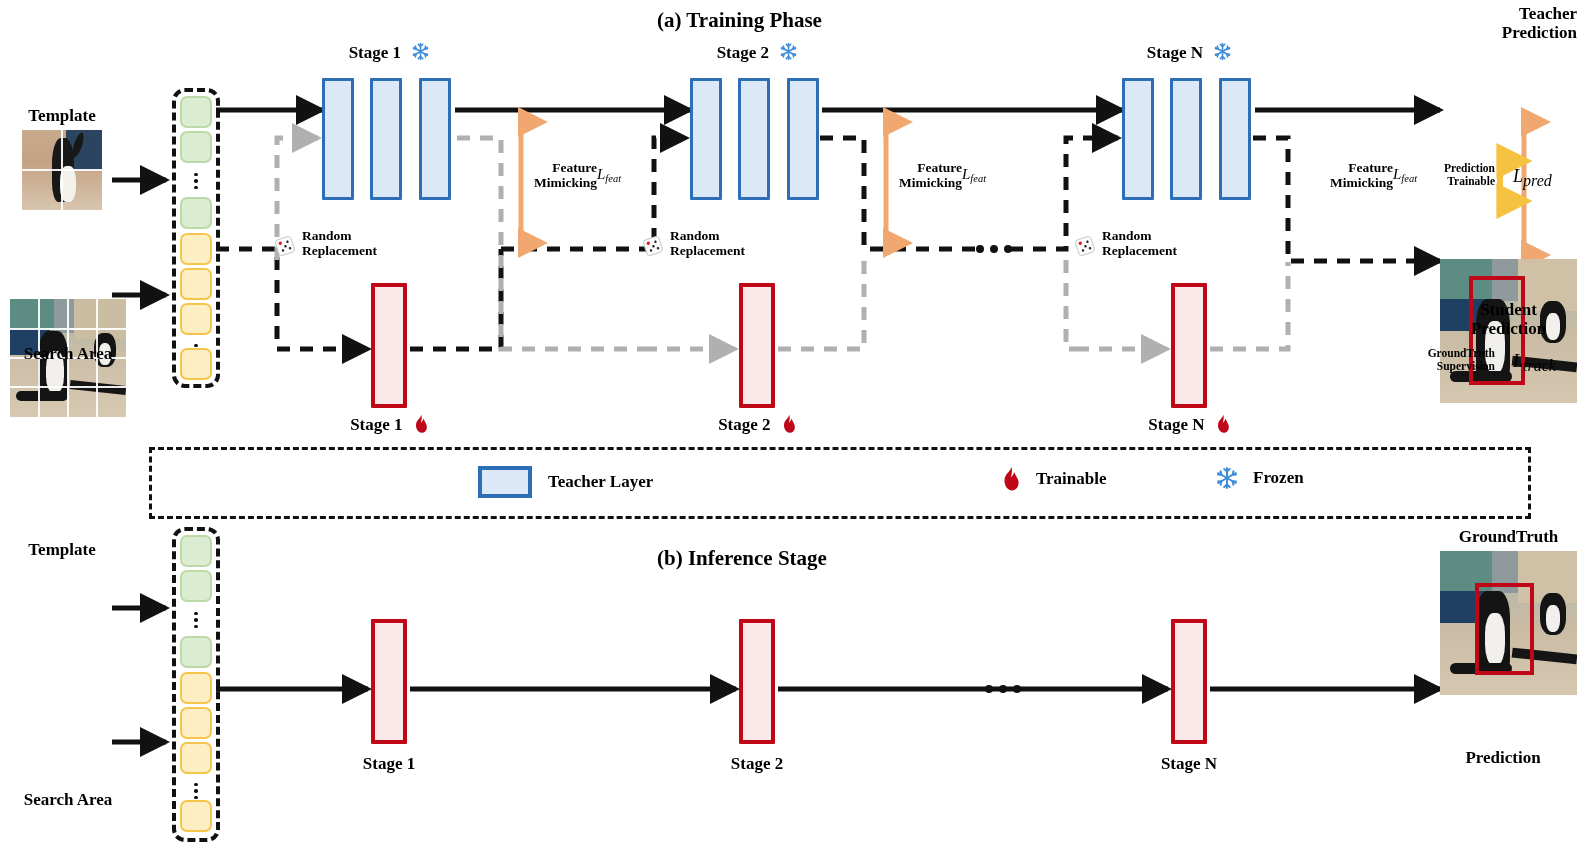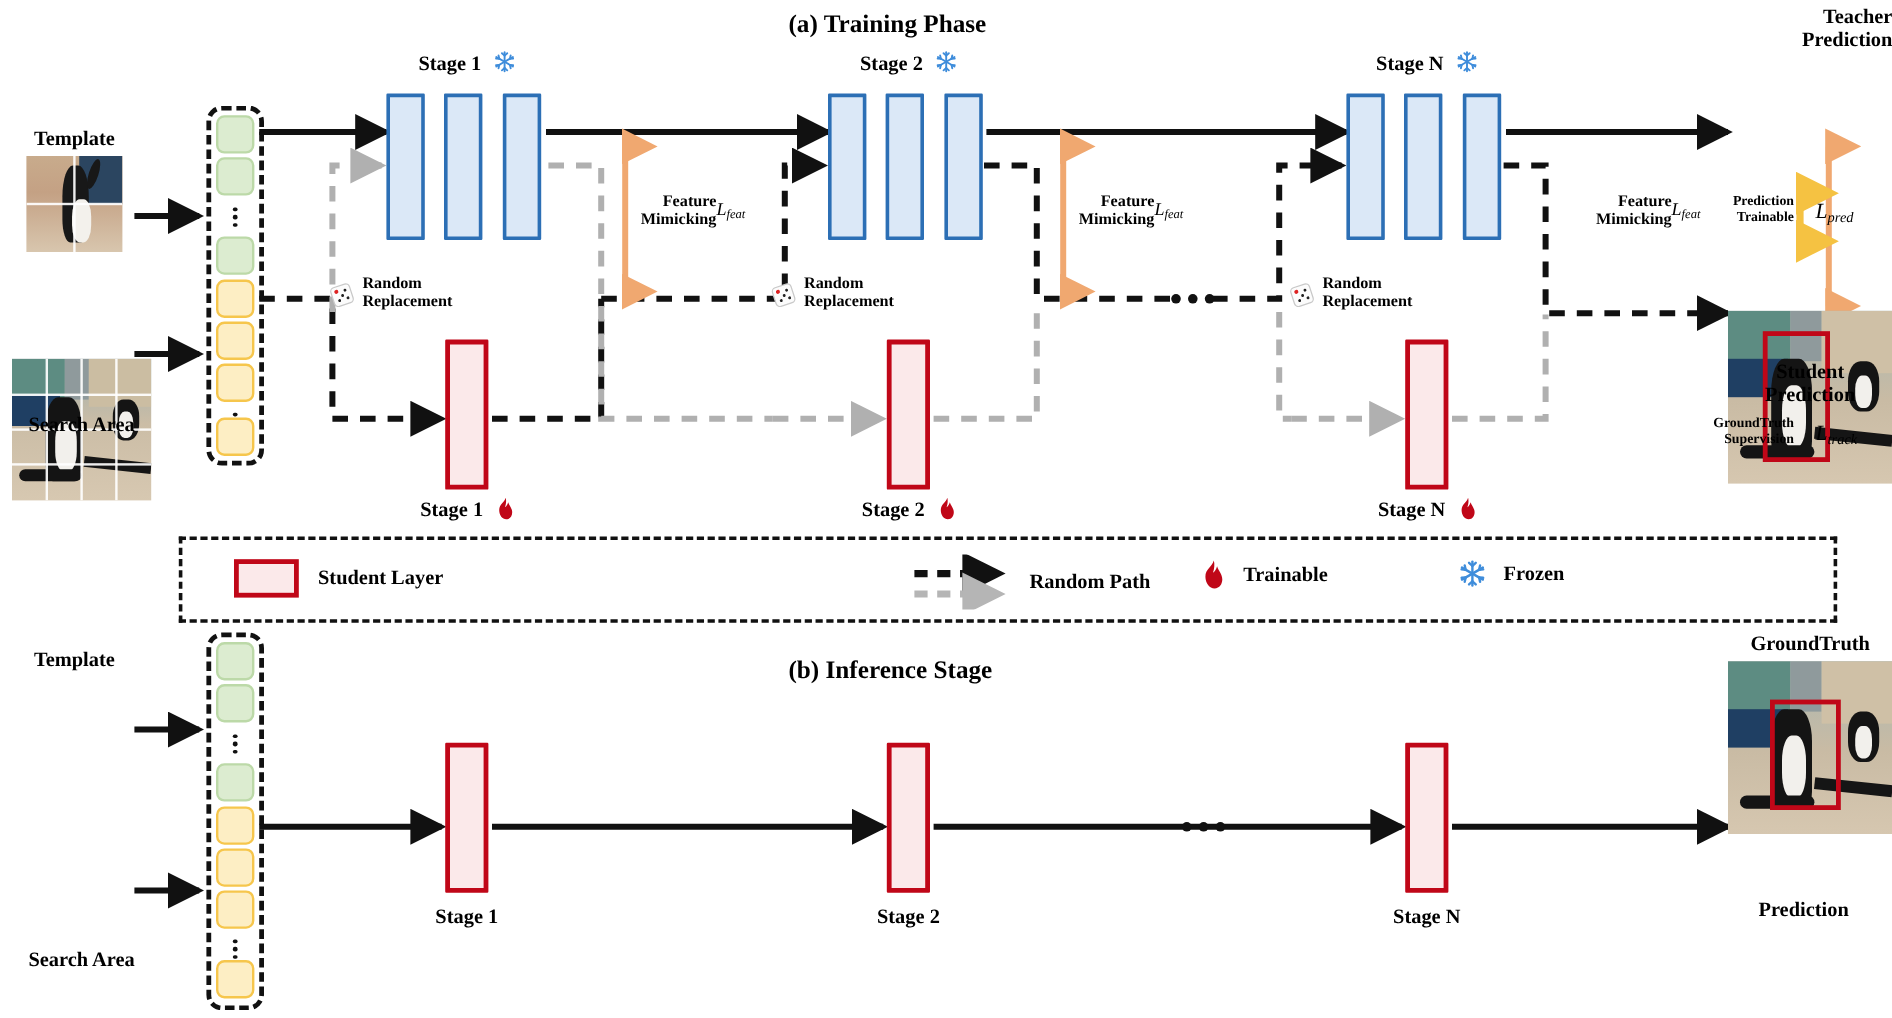--- a/index.html
+++ b/index.html
@@ -48,21 +48,21 @@
     text-align: right;
     line-height: 1.15;
   }
   .mathitl {
     font-family: Liberation Serif, serif;
     font-style: italic;
     font-size: 18px;
     color: #000;
     white-space: nowrap;
   }
-  .mathitl .sub { font-size: 12px; vertical-align: -0.25em; font-style: italic;}
+  .mathitl .sub { font-size: 16px; vertical-align: -0.25em; font-style: italic;}
   .mathitl-sm { font-size: 15px; }
   .mathitl-sm .sub { font-size: 10.5px; }
 
   
   .tblock {
     background: #dbe8f7;
     border: 3px solid #2c6fb5;
     border-radius: 1px;
   }
   .sblock {
@@ -491,41 +491,26 @@
       <div>GroundTruth</div>
       <div>Supervision</div>
     </div>
     <span class="mathitl abs" style="left:121px;top:4px;"><span>L</span><span class="sub">track</span></span>
   </div>
 
   <div class="abs lbl" style="left:1440px;top:527px;width:137px;">GroundTruth</div>
 
   <div class="abs legendbox" style="left:149px;top:447px;width:1382px;height:72px;"></div>
 
-  <div class="abs" style="left:195px;top:466px;display:flex;align-items:center;gap:16px;">
-    <span class="leg-swatch-s"></span>
-    <span class="lbl">Student Layer</span>
-  </div>
-
-
-  <div class="abs" style="left:760px;top:462px;display:flex;align-items:center;gap:14px;">
-    <svg class="svgicon" width="84" height="46" viewBox="0 0 84 46">
-      <defs>
-        <marker id="legBlack" markerWidth="7" markerHeight="7" refX="5" refY="3" orient="auto">
-          <path d="M0,0 L6,3 L0,6 z" fill="#111"></path>
-        </marker>
-        <marker id="legGray" markerWidth="7" markerHeight="7" refX="5" refY="3" orient="auto">
-          <path d="M0,0 L6,3 L0,6 z" fill="#b5b5b5"></path>
-        </marker>
-      </defs>
-      <line x1="2" y1="16" x2="72" y2="16" stroke="#111" stroke-width="6" stroke-dasharray="11 8" marker-end="url(#legBlack)"></line>
-      <line x1="2" y1="33" x2="72" y2="33" stroke="#b5b5b5" stroke-width="6" stroke-dasharray="11 8" marker-end="url(#legGray)"></line>
-    </svg>
-    <span class="lbl">Random Path</span>
-  </div>
+
+  <div class="abs" style="left:478px;top:466px;display:flex;align-items:center;gap:16px;">
+    <span class="leg-swatch-t"></span>
+    <span class="lbl">Teacher Layer</span>
+  </div>
+
 
   <div class="abs" style="left:1000px;top:466px;display:flex;align-items:center;gap:14px;">
     <svg class="svgicon" width="22" height="26" viewBox="0 0 20 24">
       <path d="M10.5,1 C9,6 4,7.5 4,13.5 C4,18.5 7.2,22.5 11,22.5 C15,22.5 17,19 17,15.5 C17,11.5 14,9 13,5.5 C12.3,8 11.2,9.5 9.8,10.5 C10.8,7.8 11.3,4 10.5,1 Z" fill="#c00718"></path>
     </svg>
     <span class="lbl">Trainable</span>
   </div>
 
   <div class="abs" style="left:1215px;top:466px;display:flex;align-items:center;gap:14px;">
     <svg class="svgicon" width="24" height="24" viewBox="0 0 24 24">

